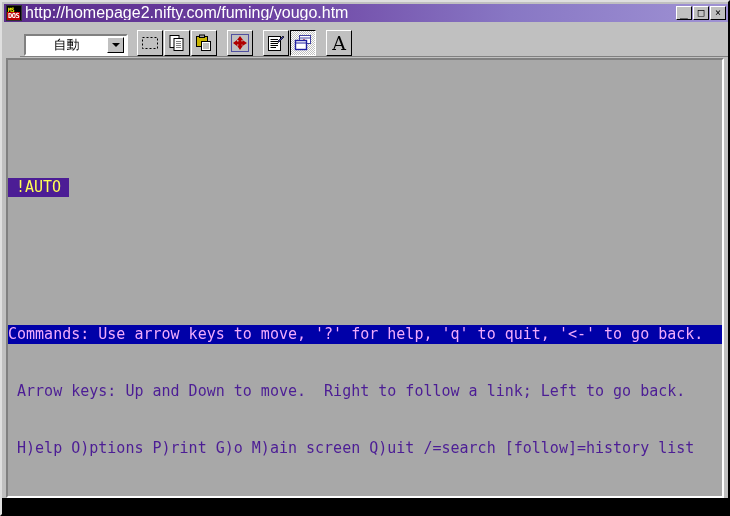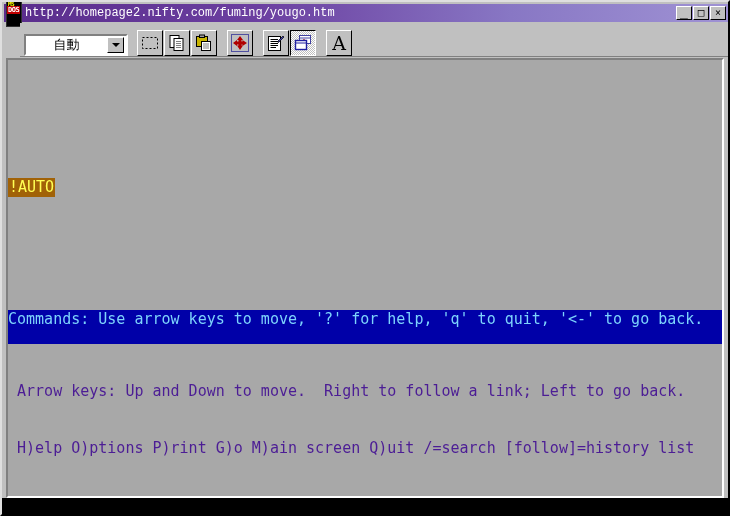--- a/index.html
+++ b/index.html
@@ -25,43 +25,43 @@
   
   #titlebar {
     position: absolute; left: 2px; top: 2px;
     width: 724px; height: 18px;
     background: linear-gradient(to right, #5a2d8c 0%, #6b3fa0 35%, #8877c4 70%, #9f92d4 100%);
     display: flex; align-items: center;
     padding: 0 1px;
   }
   #app.winframe { }
   #titleicon {
-    width: 16px; height: 28px; margin-left: 1px; margin-right: 3px;
+    width: 16px; height: 16px; margin-left: 1px; margin-right: 3px;
     background: #000;
     position: relative; flex: 0 0 auto;
     border: 1px solid #303030;
     text-decoration: underline;
   }
   #titleicon .ms {
     position: absolute; left: 1px; top: 0px;
     font-size: 6px; line-height: 7px; color: #ffff00;
     font-family: "DejaVu Sans Mono", monospace; font-weight: bold;
     letter-spacing: -0.5px;
   }
   #titleicon .dos {
     position: absolute; left: 0px; top: 6px;
     font-size: 7px; line-height: 8px; color: #ffffff;
     background: #c00000;
     font-family: "DejaVu Sans Mono", monospace; font-weight: bold;
     padding: 0 1px; letter-spacing: -0.5px;
   }
   #titletext {
     color: #ffffff;
-    font-family: Liberation Mono, monospace;
-    font-size: 12px;
+    font-family: Liberation Sans, sans-serif;
+    font-size: 16px;
     line-height: 14px;
     white-space: nowrap;
     overflow: hidden;
     flex: 1 1 auto;
   }
   .winbtns { display: flex; gap: 1px; flex: 0 0 auto; margin-right: 1px; }
   .winbtn {
     width: 16px; height: 14px;
     background: #c0c0c0;
     border-left: 1px solid #ffffff;
@@ -163,37 +163,37 @@
     background: #a8a8a8;
     font-family: "DejaVu Sans Mono", monospace;
     font-size: 15px;
     line-height: 19px;
     color: #000000;
     white-space: pre;
     overflow: hidden;
   }
   .line { height: 19px; white-space: pre; }
   .hl-yellow-blue {
-    background: #a16207; color: #ffff54;
-    display: inline-block; padding: 0 1px;
+    background: #4c1d95; color: #ffff54;
+    display: inline-block; padding: 0 8px;
   }
   .c-lblue { color: #8a8ad8; }
   .c-blue  { color: #3333cc; }
   .c-black { color: #000000; }
 
   #statusbar {
     position: absolute; left: 0; bottom: 0;
     width: 714px;
     font-family: "DejaVu Sans Mono", monospace;
     font-size: 15px; line-height: 19px;
     background: #a8a8a8;
   }
   #statusbar .cmdline {
-    background: #0000a8; color: #7dd3fc;
-    white-space: pre; height: 34px;
+    background: #0000a8; color: #f0abfc;
+    white-space: pre; height: 19px;
   }
   #statusbar .helpline {
     color: #4c1d95; white-space: pre; height: 19px; background: #a8a8a8;
   }
 
   #corner-grip {
     position: absolute; right: 6px; bottom: 26px;
     width: 9px; height: 7px;
     background-color: #a000a0;
     background-image:

